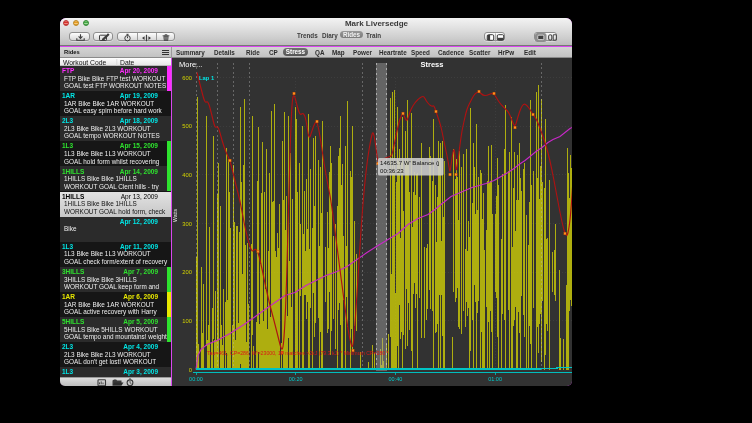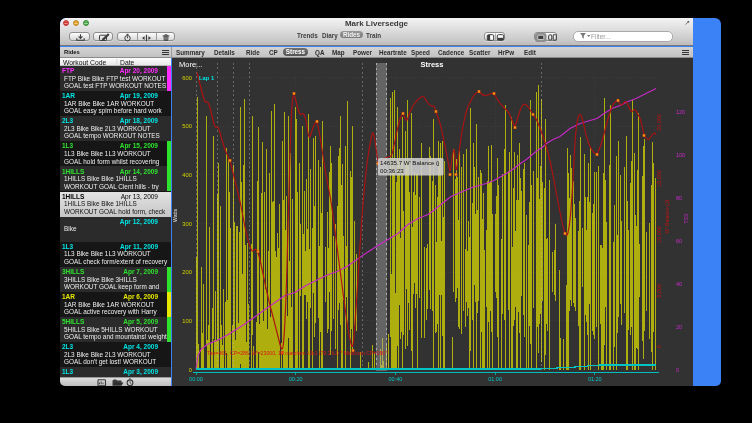--- a/index.html
+++ b/index.html
@@ -1,17 +1,17 @@
 <!DOCTYPE html>
 <html><head><meta charset="utf-8">
 <style>
 *{margin:0;padding:0;box-sizing:border-box;}
 svg{display:block;}
 html,body{width:752px;height:423px;background:#000;overflow:hidden;font-family:"Liberation Sans",sans-serif;}
-#win{position:absolute;left:60px;top:18px;width:661px;height:368px;border-radius:6px 6px 5px 5px;overflow:hidden;background:#3b82f6;}
+#win{position:absolute;left:60px;top:18px;width:512px;height:368px;border-radius:6px 6px 5px 5px;overflow:hidden;background:#d946ef;}
 
 #chrome{position:absolute;left:0;top:0;width:633px;height:28px;background:linear-gradient(#f3f3f3,#e2e2e2 35%,#cdcdcd 75%,#bcbcbc);border-bottom:1px solid #777;}
 .tl{position:absolute;top:1.9px;width:6px;height:6px;border-radius:50%;}
 #title{position:absolute;top:1px;left:0;width:633px;text-align:center;font-size:8px;font-weight:bold;color:#3a3a3a;}
 #expand{position:absolute;right:3px;top:1px;font-size:7px;color:#555;}
 .btn{position:absolute;top:13.5px;height:9px;background:linear-gradient(#fdfdfd,#d9d9d9);border:1px solid #8e8e8e;border-radius:3px;box-shadow:0 0.5px 0 rgba(255,255,255,.7);}
 .seg{position:absolute;top:0;bottom:0;border-right:1px solid #999;}
 .scope{position:absolute;top:13.5px;font-size:6.3px;font-weight:bold;color:#3d3d3d;}
 #ridespill{position:absolute;top:12.8px;left:280px;width:23px;height:7.6px;background:linear-gradient(#989898,#7a7a7a);border-radius:3.8px;color:#f2f2f2;font-size:6.3px;font-weight:bold;text-align:center;line-height:7.6px;}
 #filter{position:absolute;top:12.5px;left:513px;width:100px;height:11px;background:#fff;border:1px solid #aaa;border-radius:5px;font-size:6.5px;color:#999;line-height:9px;padding-left:5px;}

